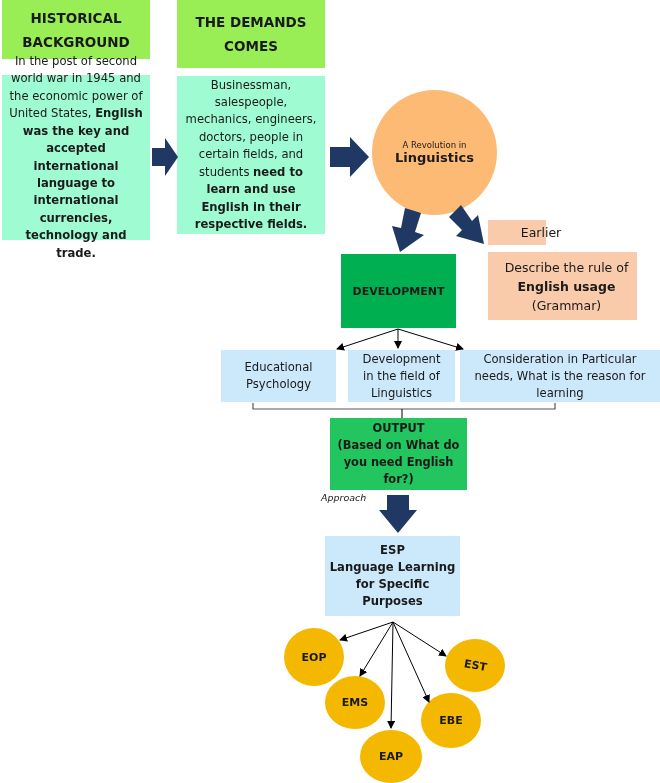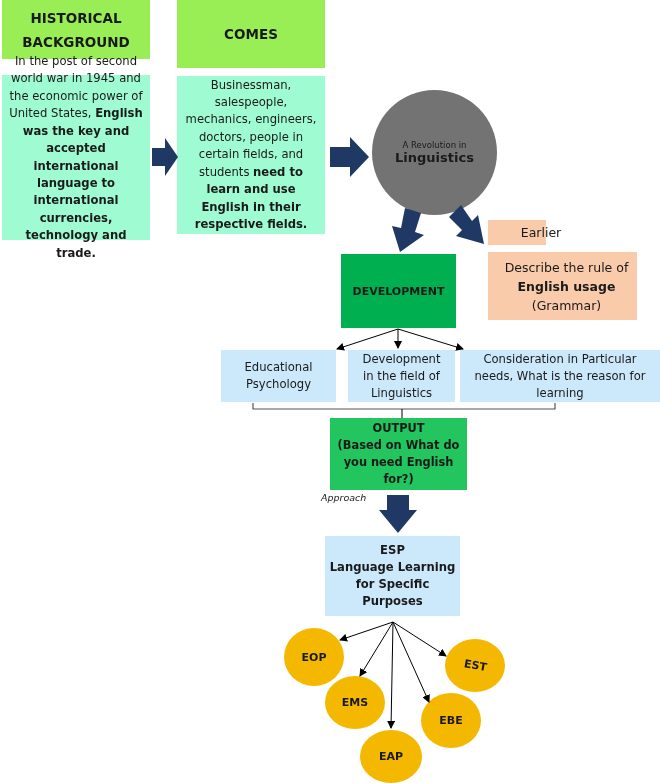--- a/index.html
+++ b/index.html
@@ -18,31 +18,32 @@
   .orange { background:#f5b800; font-size:11px; }
 </style>
 </head>
 <body>
 
 <div class="box hdr" style="left:2px; top:0; width:148px; height:59px; flex-direction:column;">
   <span>HISTORICAL</span>
   <span>BACKGROUND</span>
 </div>
 <div class="box hdr" style="left:177px; top:0; width:148px; height:68px; flex-direction:column;">
+  <span>THE DEMANDS</span>
   <span>COMES</span>
 </div>
 
 <div class="box mint" style="left:2px; top:75px; width:148px; height:165px;">
   <div><span>In the post of second world war in 1945 and the economic power of United States, </span><b>English was the key and accepted international language to international currencies, technology and trade.</b></div>
 </div>
 <div class="box mint" style="left:177px; top:76px; width:148px; height:158px;">
   <div><span>Businessman, salespeople, mechanics, engineers, doctors, people in certain fields, and students </span><b>need to learn and use English in their respective fields.</b></div>
 </div>
 
-<div class="circle" style="left:372px; top:90px; width:125px; height:125px; background:#737373; flex-direction:column;">
+<div class="circle" style="left:372px; top:90px; width:125px; height:125px; background:#fdba74; flex-direction:column;">
   <span style="font-weight:normal;font-size:8.5px;">A Revolution in</span>
   <span style="font-size:13px;">Linguistics</span>
 </div>
 
 <div class="box peach" style="left:488px; top:220px; width:58px; height:25px;padding-left:48px;">
   <span>Earlier</span>
 </div>
 <div class="box peach" style="left:488px; top:252px; width:149px; height:68px; flex-direction:column;padding-left:8px;">
   <span>Describe the rule of</span>
   <b>English usage</b>

